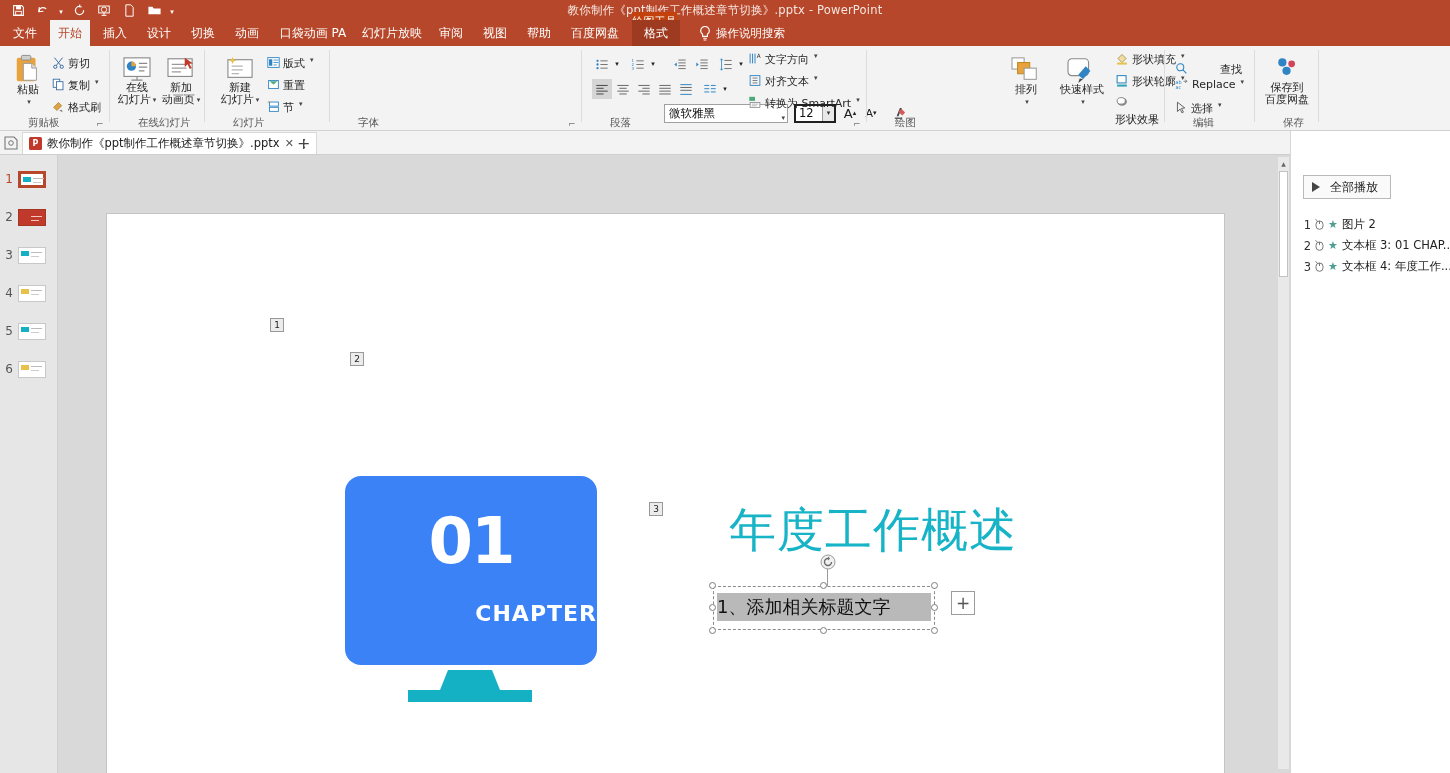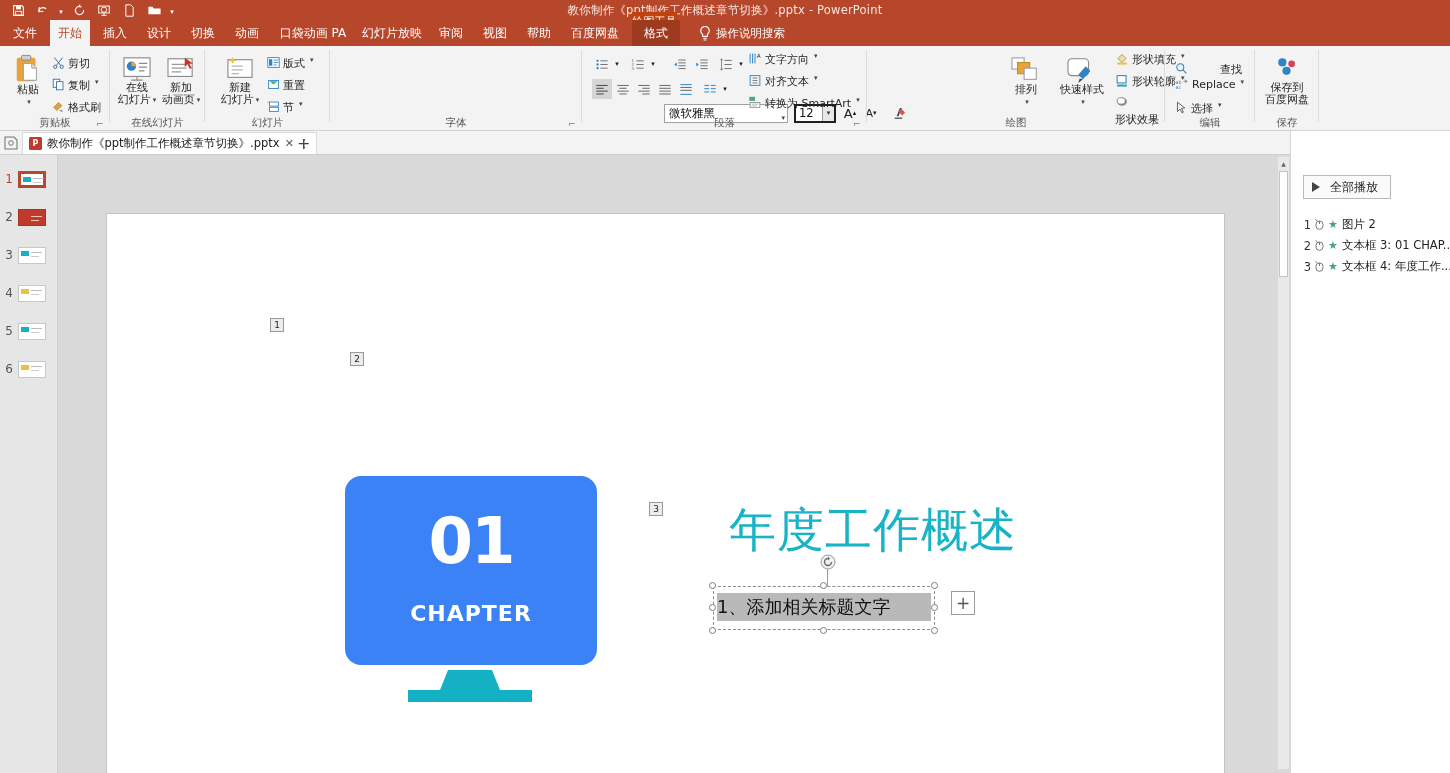--- a/index.html
+++ b/index.html
@@ -47,22 +47,22 @@
   .tabbar .tellme { color: #fff; font-size: 11.5px; }
   .bulb { position:absolute; top: 4px; left: 700px; width: 14px; height: 18px; }
 
   
   .ribbon {
     position: absolute; top: 46px; left: 0; width: 1450px; height: 85px;
     background: #f3f3f3; border-bottom: 1px solid #d2d2d2;
   }
   .grp { position: absolute; top: 0; height: 85px; }
   .grp .glabel {
-    position: absolute; bottom: 1px; width: 100%; text-align: center;
-    font-size: 10.5px; color: #585858;
+    position: absolute; bottom: 1px; width: 100%; 
+    font-size: 10.5px; color: #585858; padding-left: 28px;
   }
   .grp .sep { position: absolute; right: 0; top: 4px; width: 1px; height: 72px; background: #dcdcdc; }
   .dlg { position: absolute; bottom: 2px; right: 4px; width: 10px; height: 10px; color:#777; font-size: 9px; }
 
   .bigbtn {
     position: absolute; display: flex; flex-direction: column; align-items: center;
     cursor: pointer; font-size: 11px; color: #262626; text-align: center; line-height: 12px;
   }
   .smallbtn {
     position: absolute; display: flex; align-items: flex-start; gap: 3px;
@@ -134,21 +134,21 @@
     position: absolute; left: 49px; top: 59px; width: 1117px; height: 628px; background: #ffffff;
     box-shadow: 0 0 0 1px #c4c4c4;
   }
   .vscroll { position:absolute; right: 1px; top: 2px; width: 11px; height: 612px; background: #e9e9e9; }
   .vscroll .up { position:absolute; top:0; left:0; width:11px; height:12px; display:flex; align-items:center; justify-content:center; font-size:6px; color:#666; }
   .vscroll .thumbv { position:absolute; top:14px; left:1px; width:9px; height:106px; background:#fff; border:1px solid #c2c2c2; }
 
   
   .monitor { position: absolute; left: 238px; top: 262px; width: 252px; height: 189px; background: #3b82f6; border-radius: 16px; }
   .mon-num { position:absolute; width:100%; text-align:center; top: 33px; font-size: 64px; font-weight: 900; color:#fff; font-family:"DejaVu Sans", sans-serif; letter-spacing: -2px; line-height: 1; }
-  .mon-cap { position:absolute; width:100%; text-align:center; top: 125px; font-size: 22px; font-weight: 900; color:#fff; letter-spacing: 1px; }
+  .mon-cap { position:absolute; width:100%; text-align:right; top: 125px; font-size: 22px; font-weight: 900; color:#fff; letter-spacing: 1px; }
   .stand { position: absolute; left: 301px; top: 456px; width: 124px; height: 32px; }
 
   .bigtitle {
     position: absolute; left: 622px; top: 292px; font-size: 47px; color: #17b3c6;
     white-space: nowrap; letter-spacing: 1px; line-height: 1;
   }
 
   
   .selbox { position: absolute; left: 606px; top: 372px; width: 222px; height: 44px; }
   .selbox .dashes { position:absolute; inset: 0; border: 1px dashed #8a8a8a; }

